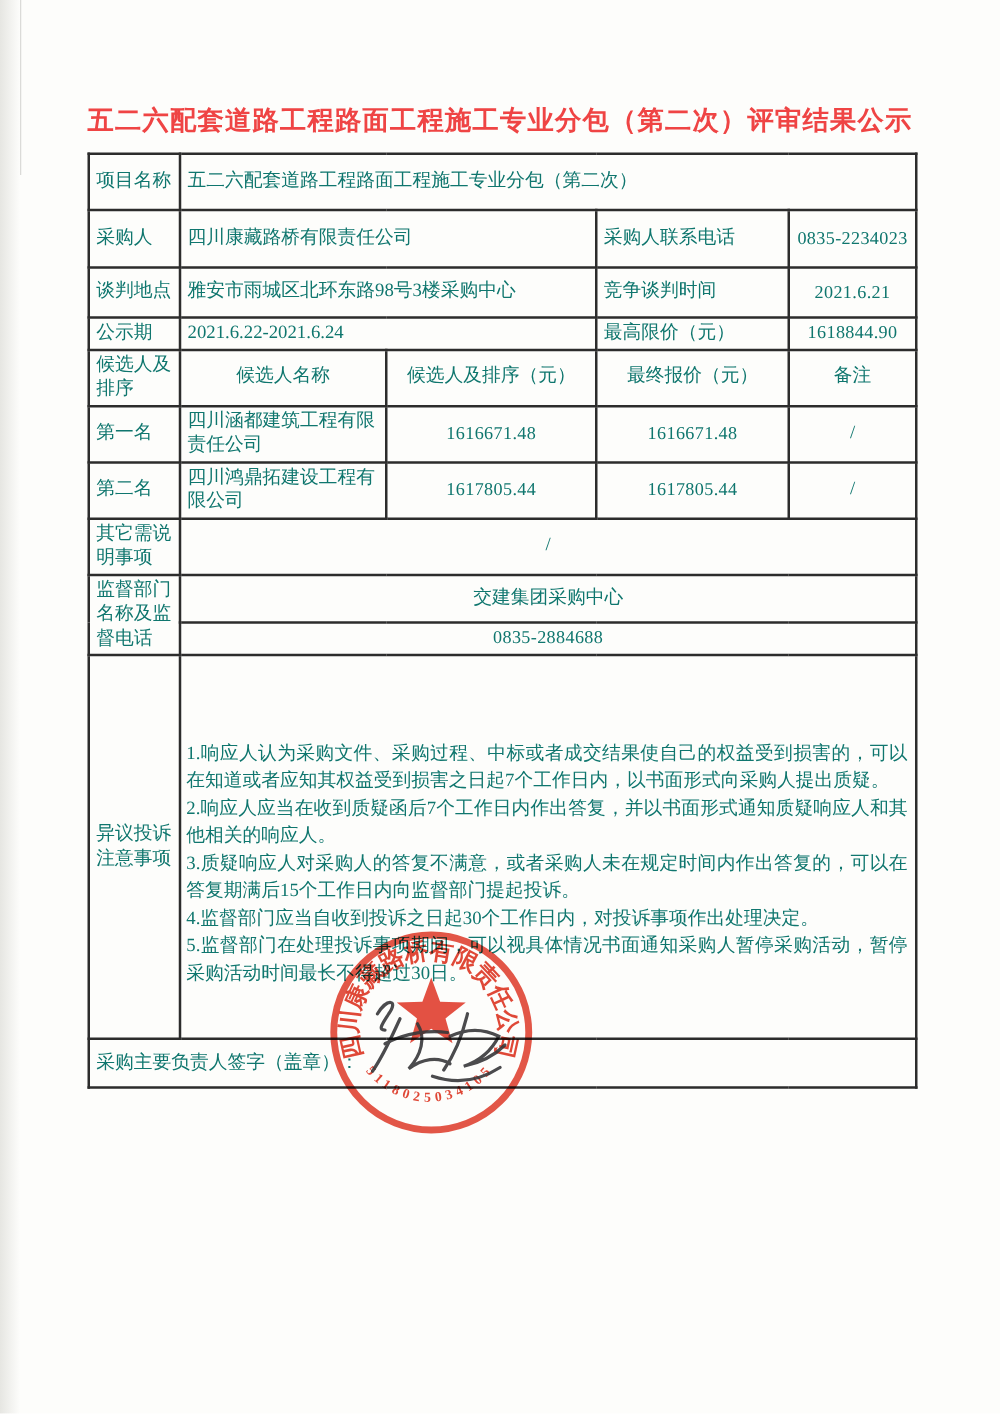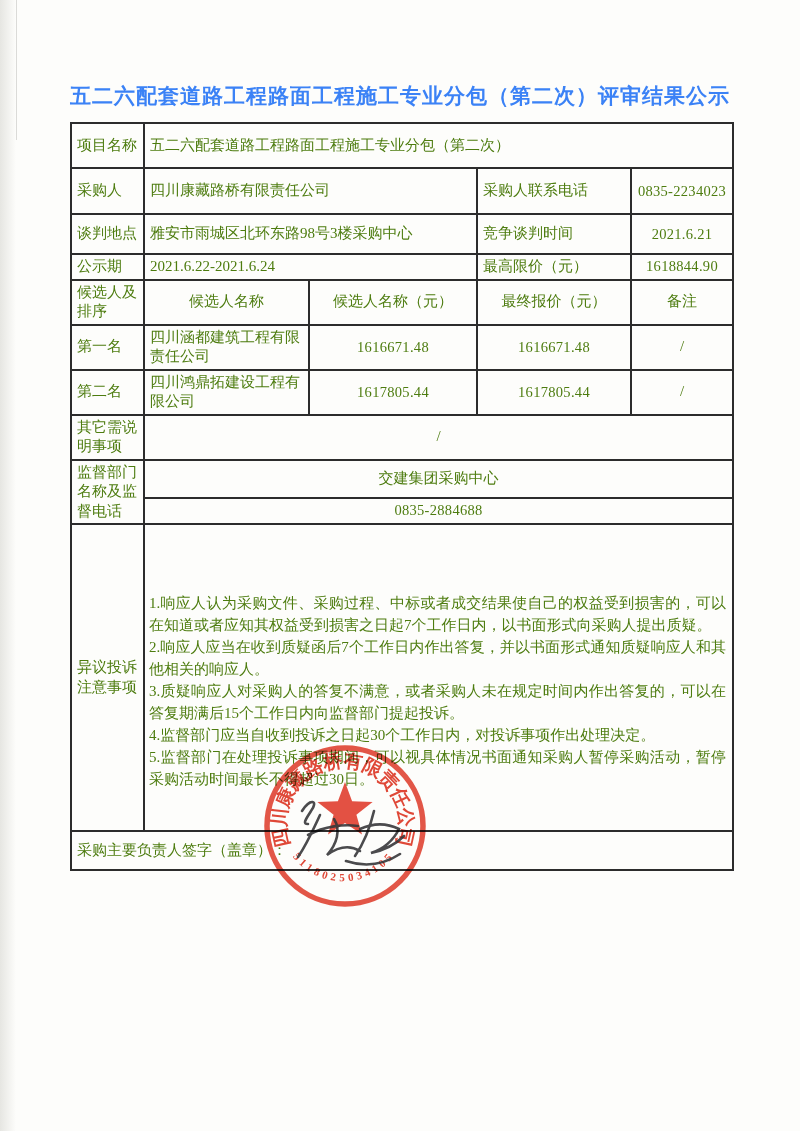--- a/index.html
+++ b/index.html
@@ -14,26 +14,26 @@
     background: linear-gradient(90deg, #e6e6e2, rgba(255,255,255,0));
     pointer-events:none;
   }
   .scan-edge-line {
     position:absolute; left:16px; top:0; width:1px; height:140px;
     background:#d2d2cf; opacity:.8; pointer-events:none;
   }
   .doc-title {
     position:absolute; top:82px; left:0; width:100%;
     text-align:center; font-size:21px; font-weight:bold; letter-spacing:1px;
-    color:#3b82f6;
+    color:#ef4444;
   }
   table.main {
     position:absolute; left:70px; top:122px; width:662px;
     border-collapse:collapse; table-layout:fixed;
-    font-size:15px; color:#4d7c0f;
+    font-size:15px; color:#0f766e;
   }
   table.main td {
     border:2px solid #2c2c2c;
     vertical-align:middle;
     padding:2px 5px;
     line-height:1.3;
     overflow:hidden;
   }
   td.c { text-align:center; }
   td.l { text-align:left; }
@@ -88,21 +88,21 @@
       </tr>
       <tr style="height:24px">
         <td class="lbl">公示期</td>
         <td class="l" colspan="2">2021.6.22-2021.6.24</td>
         <td class="lbl-c">最高限价（元）</td>
         <td class="num">1618844.90</td>
       </tr>
       <tr style="height:36px">
         <td class="lbl">候选人及排序</td>
         <td class="c">候选人名称</td>
-        <td class="c">候选人名称（元）</td>
+        <td class="c">候选人及排序（元）</td>
         <td class="c">最终报价（元）</td>
         <td class="c">备注</td>
       </tr>
       <tr style="height:38px">
         <td class="lbl">第一名</td>
         <td class="l">四川涵都建筑工程有限责任公司</td>
         <td class="num">1616671.48</td>
         <td class="num">1616671.48</td>
         <td class="c">/</td>
       </tr>

